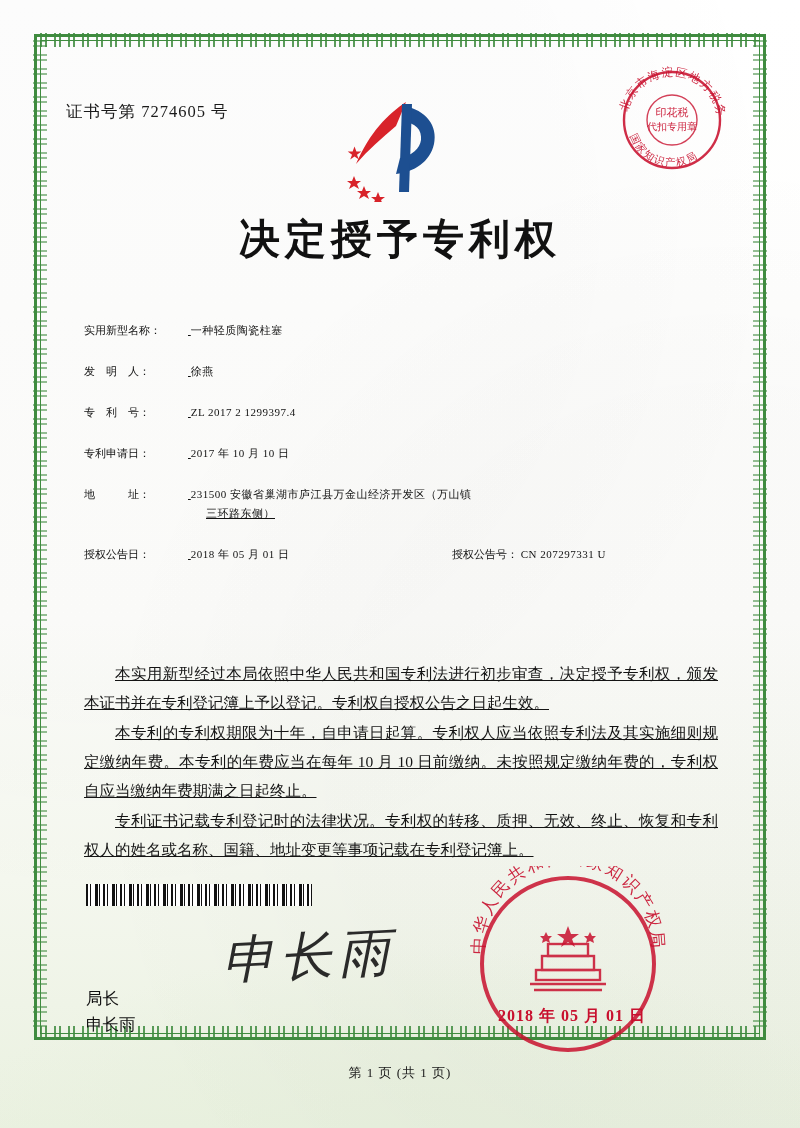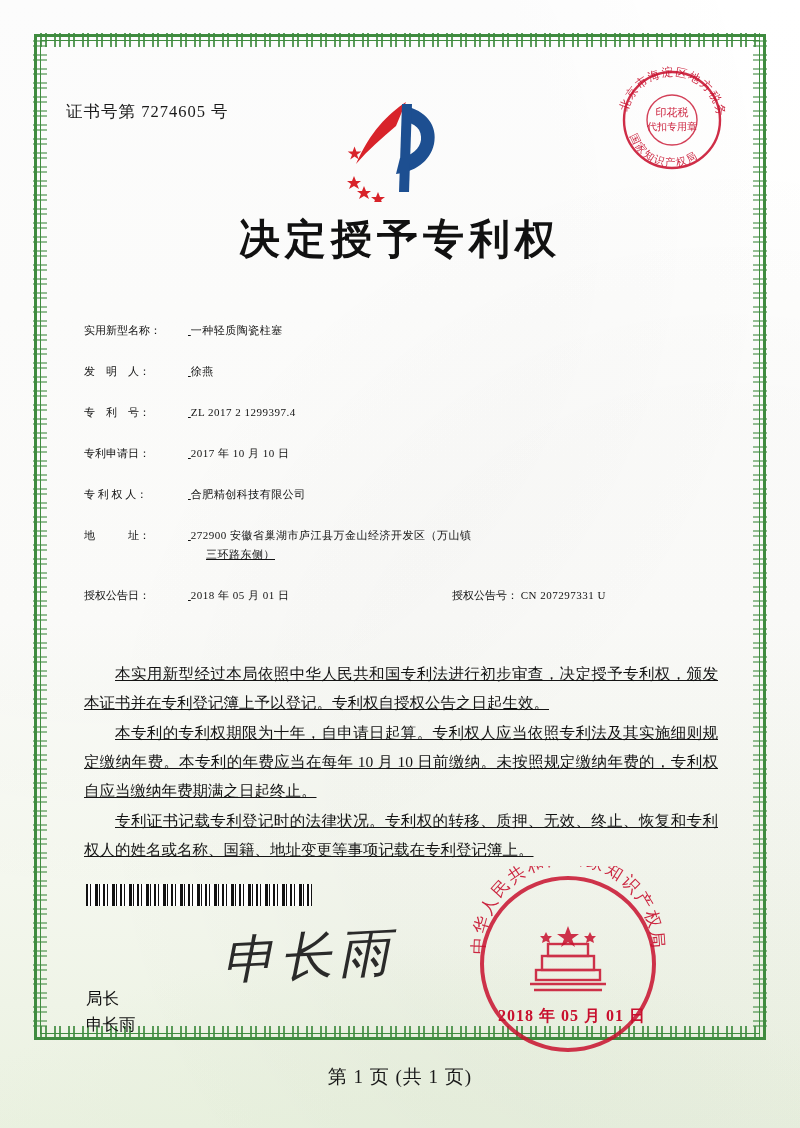--- a/index.html
+++ b/index.html
@@ -237,21 +237,21 @@
     font-weight: bold;
   }
 
   
   .footer {
     position: absolute;
     left: 0;
     top: 1064px;
     width: 800px;
     text-align: center;
-    font-size: 19px;
+    font-size: 13px;
     color: #1a1a1a;
     letter-spacing: 1px;
   }
 </style>
 </head>
 <body>
 
 <div class="page">
   <div class="paper-noise"></div>
 
@@ -314,26 +314,22 @@
     </div>
     <div class="field-row">
       <span class="field-label">专　利　号：</span>
       <span class="field-value">ZL 2017 2 1299397.4</span>
     </div>
     <div class="field-row">
       <span class="field-label">专利申请日：</span>
       <span class="field-value">2017 年 10 月 10 日</span>
     </div>
     <div class="field-row">
-      <span class="field-label">专 利 权 人：</span>
-      <span class="field-value">合肥精创科技有限公司</span>
-    </div>
-    <div class="field-row">
       <span class="field-label">地　　　址：</span>
-      <span class="field-value">272900 安徽省巢湖市庐江县万金山经济开发区（万山镇</span>
+      <span class="field-value">231500 安徽省巢湖市庐江县万金山经济开发区（万山镇</span>
       <span class="field-value-2nd">三环路东侧）</span>
     </div>
     <div class="field-row inline-pair">
       <span class="field-label">授权公告日：</span>
       <span class="field-value">2018 年 05 月 01 日</span>
       <span class="right-part">
         <span class="field-label" style="min-width:auto">授权公告号：</span>
         <span class="field-value">CN 207297331 U</span>
       </span>
     </div>

